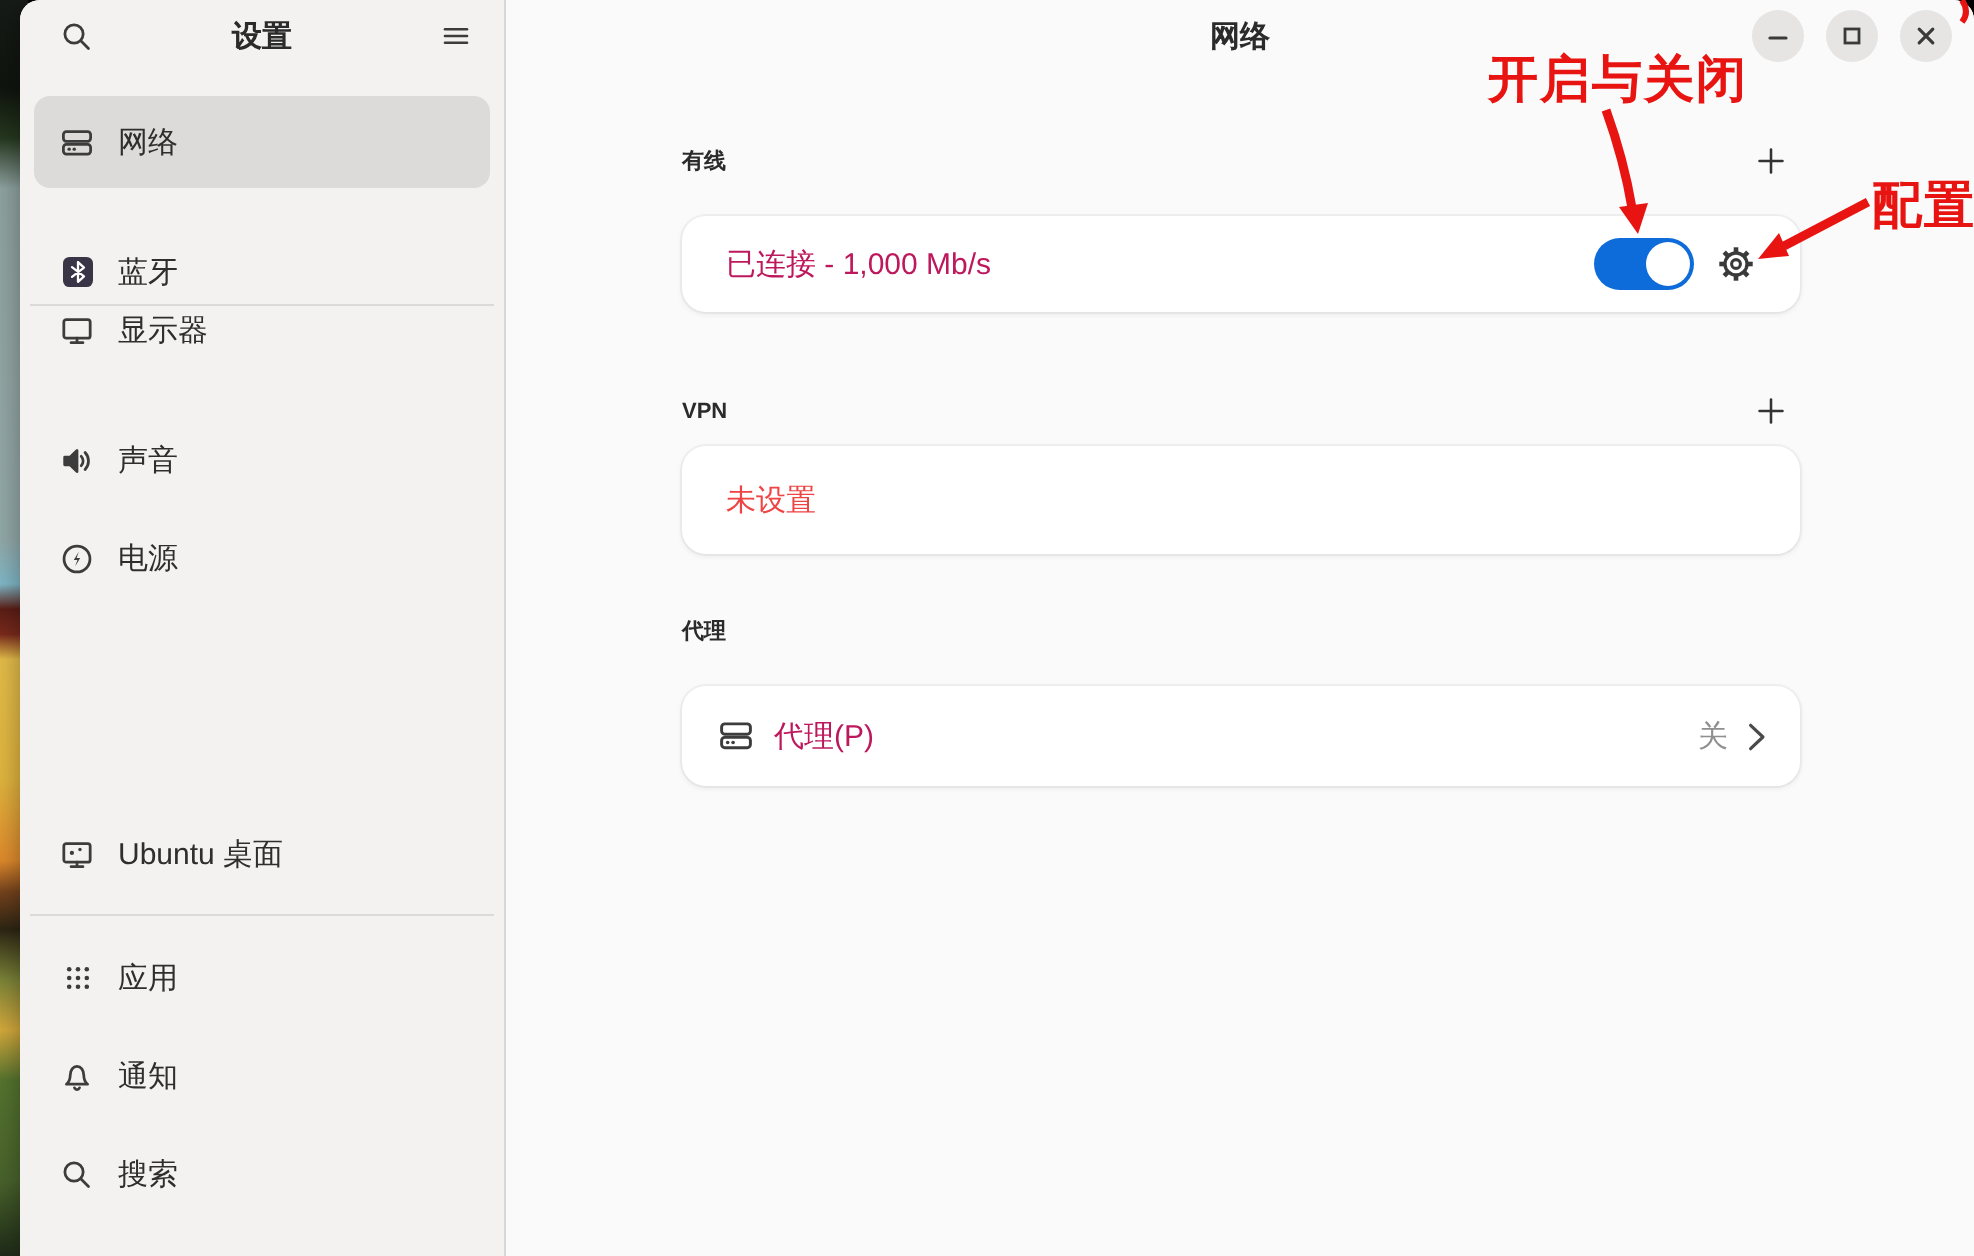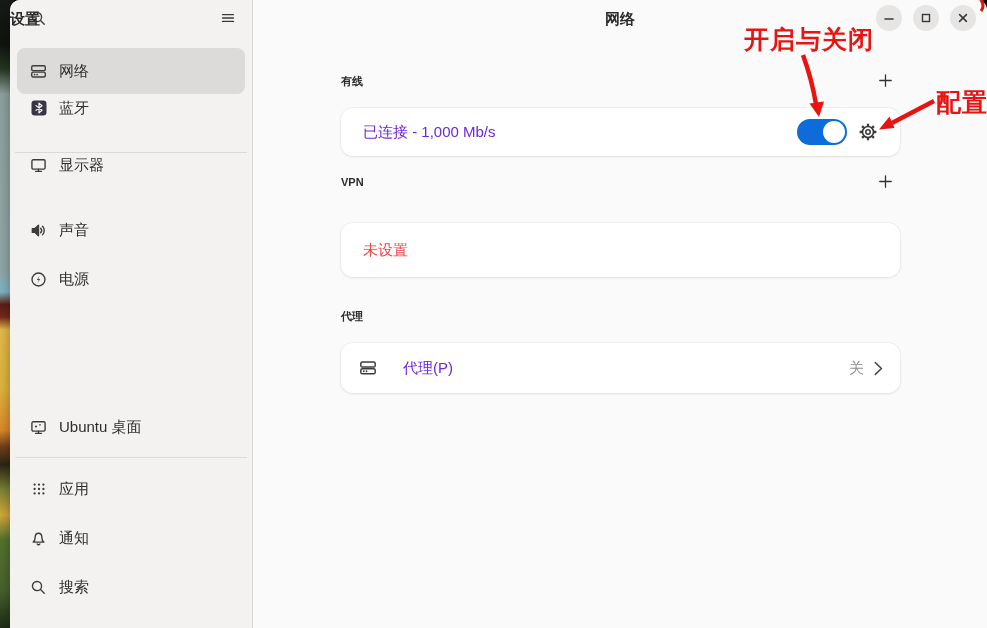--- a/index.html
+++ b/index.html
@@ -24,21 +24,21 @@
     box-shadow:0 2px 14px rgba(0,0,0,.35);
     background:#fafafa;
   }
   
   .sidebar{
     position:relative;width:242px;flex:0 0 242px;background:#f3f2f1;
     border-right:1px solid #d9d7d5;
   }
   .sb-title{
     position:absolute;top:0;left:0;right:0;height:37px;line-height:37px;
-    font-size:15px;font-weight:bold;color:#2b2b2b;
+    text-align:center;font-size:15px;font-weight:bold;color:#2b2b2b;
   }
   .icon-btn{
     position:absolute;width:24px;height:24px;top:6px;border-radius:6px;
     display:flex;align-items:center;justify-content:center;
   }
   .sb-item{
     position:absolute;left:7px;width:228px;height:46px;border-radius:8px;
     display:flex;align-items:center;padding-left:13px;box-sizing:border-box;
     gap:12px;font-size:15px;color:#2e2e2e;cursor:default;
   }
@@ -60,21 +60,21 @@
   .content{position:absolute;left:88px;top:0;width:559px;}
   .sec-head{position:absolute;left:0;width:559px;height:24px;}
   .sec-title{font-size:11px;font-weight:bold;color:#2b2b2b;}
   .add-btn{position:absolute;right:2px;top:-4px;width:26px;height:26px;border-radius:6px;
     display:flex;align-items:center;justify-content:center;}
   .card{
     position:absolute;left:0;width:559px;background:#ffffff;border-radius:12px;
     box-shadow:0 0 0 1px rgba(0,0,0,.035),0 1px 3px rgba(0,0,0,.08);
     display:flex;align-items:center;box-sizing:border-box;
   }
-  .row-text{font-size:15px;color:#6d28d9;}
+  .row-text{font-size:15px;color:#be185d;}
   
   .toggle{
     position:absolute;right:53px;top:11px;width:50px;height:26px;border-radius:13px;
     background:#0d6cd9;
   }
   .knob{position:absolute;right:2px;top:2px;width:22px;height:22px;border-radius:50%;background:#ffffff;}
   .gear-btn{position:absolute;right:21px;top:13px;width:22px;height:22px;
     display:flex;align-items:center;justify-content:center;}
   .status{font-size:15px;color:#8f8f8f;}
   
@@ -112,21 +112,21 @@
         <span class="icn">
           <svg class="ln" width="17" height="17" viewBox="0 0 16 16">
             <rect x="1.6" y="2.6" width="12.8" height="4.6" rx="1.4"></rect>
             <rect x="1.6" y="8.6" width="12.8" height="4.6" rx="1.4"></rect>
             <circle cx="4.3" cy="10.9" r="0.8" fill="#3c3c3c" stroke="none"></circle>
             <circle cx="6.7" cy="10.9" r="0.8" fill="#3c3c3c" stroke="none"></circle>
           </svg>
         </span>
         <span class="lbl">网络</span>
       </div>
-      <div class="sb-item" style="top:85px">
+      <div class="sb-item" style="top:113px">
         <span class="icn">
           <svg width="16" height="16" viewBox="0 0 16 16">
             <rect x="0.5" y="0.5" width="15" height="15" rx="3.2" fill="#3a3546"></rect>
             <path d="M8 3.1v9.8 M8 3.1l3 2.7-6 4.6 M8 12.9l3-2.7-6-4.6" stroke="#ffffff" fill="none" stroke-width="1.15" stroke-linecap="round" stroke-linejoin="round"></path>
           </svg>
         </span>
         <span class="lbl">蓝牙</span>
       </div>
 
       <div class="sb-sep" style="top:152px"></div>
@@ -262,21 +262,21 @@
                   <line x1="10" y1="2.4" x2="10" y2="4.6" transform="rotate(180 10 10)"></line>
                   <line x1="10" y1="2.4" x2="10" y2="4.6" transform="rotate(225 10 10)"></line>
                   <line x1="10" y1="2.4" x2="10" y2="4.6" transform="rotate(270 10 10)"></line>
                   <line x1="10" y1="2.4" x2="10" y2="4.6" transform="rotate(315 10 10)"></line>
                 </g>
               </g>
             </svg>
           </div>
         </div>
 
-        <div class="sec-head" style="top:172px">
+        <div class="sec-head" style="top:196px">
           <span class="sec-title">VPN</span>
           <div class="add-btn">
             <svg class="ln" width="17" height="17" viewBox="0 0 16 16" style="stroke:#333;stroke-width:1.2">
               <line x1="8" y1="2.6" x2="8" y2="13.4"></line>
                 <line x1="2.6" y1="8" x2="13.4" y2="8"></line>
             </svg>
           </div>
         </div>
         <div class="card" style="top:223px;height:54px;padding-left:22px">
           <span class="row-text" style="color:#ef4444">未设置</span>
@@ -287,21 +287,21 @@
         </div>
         <div class="card" style="top:343px;height:50px;padding:0 16px 0 18px">
           <span class="icn" style="width:18px;height:18px;display:flex">
             <svg class="ln" width="18" height="18" viewBox="0 0 16 16">
               <rect x="1.6" y="2.6" width="12.8" height="4.6" rx="1.4"></rect>
               <rect x="1.6" y="8.6" width="12.8" height="4.6" rx="1.4"></rect>
               <circle cx="4.3" cy="10.9" r="0.8" fill="#3c3c3c" stroke="none"></circle>
               <circle cx="6.7" cy="10.9" r="0.8" fill="#3c3c3c" stroke="none"></circle>
             </svg>
           </span>
-          <span class="row-text" style="margin-left:26px">代理(P)</span>
+          <span class="row-text" style="margin-left:10px">代理(P)</span>
           <span style="flex:1"></span>
           <span class="status">关</span>
           <svg width="11" height="17" viewBox="0 0 10 16" style="margin-left:9px">
             <polyline points="2,2.5 7.8,8 2,13.5" fill="none" stroke="#4a4a4a" stroke-width="1.5" stroke-linecap="round" stroke-linejoin="round"></polyline>
           </svg>
         </div>
 
       </div>
     </main>
   </div>

